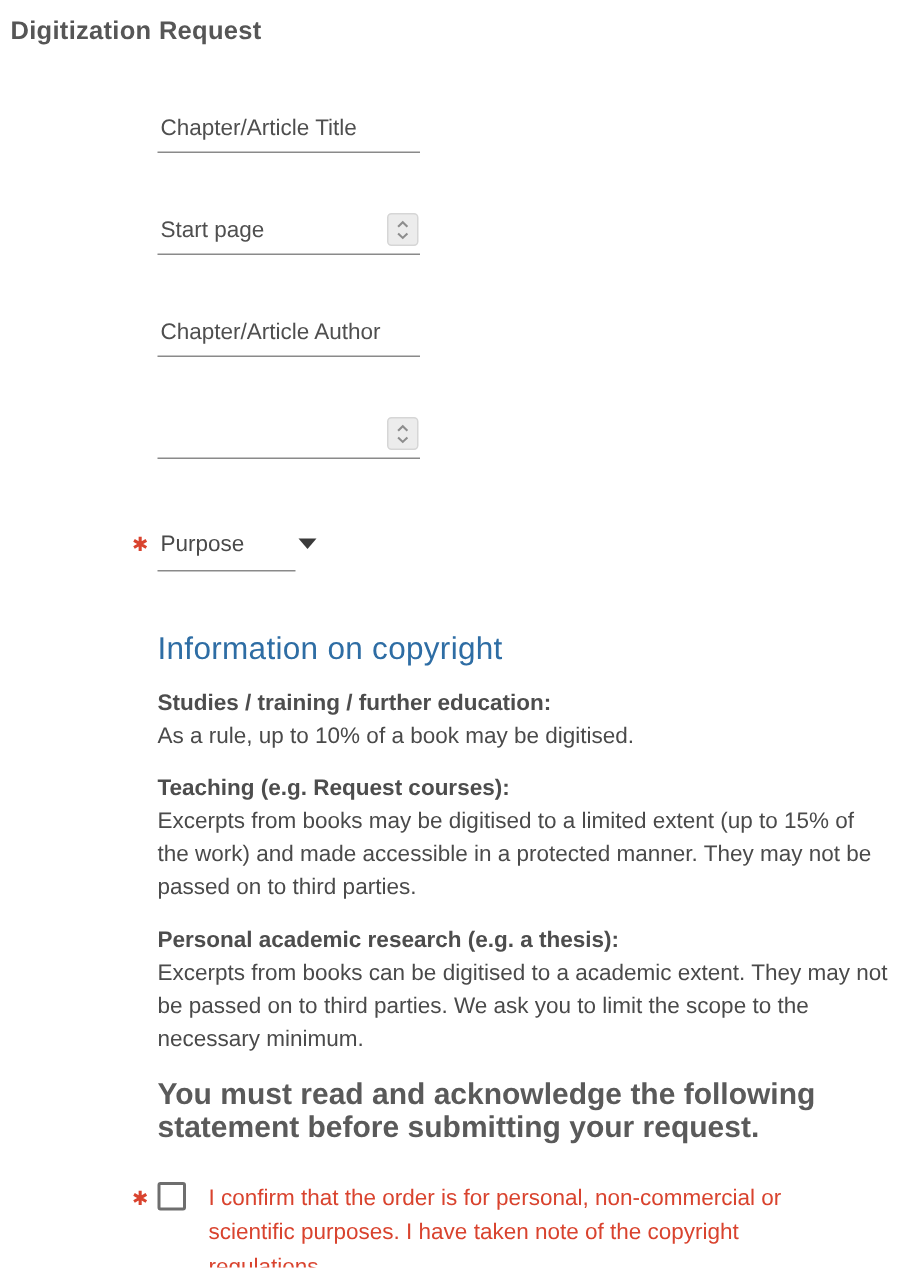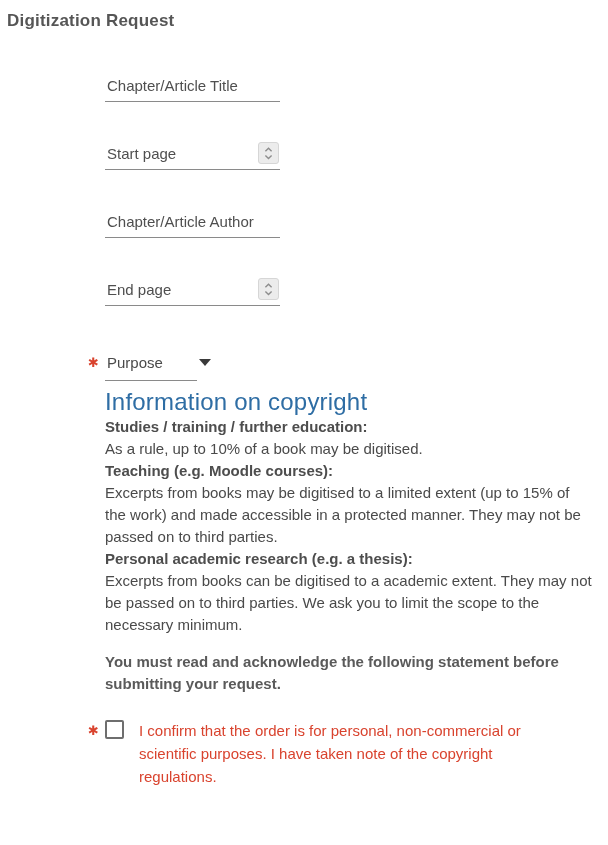--- a/index.html
+++ b/index.html
@@ -80,42 +80,42 @@
     position: absolute;
     right: -14px;
     top: 7px;
     width: 0; height: 0;
     border-left: 6px solid transparent;
     border-right: 6px solid transparent;
     border-top: 7px solid #3a3a3a;
   }
   
   .copyright-heading {
-    margin-top: 7px;
-    font-size: 24px;
+    margin-top: 40px;
+    font-size: 21px;
     font-weight: 400;
     color: #2e6da4;
     letter-spacing: .2px;
   }
-  .section { }
+  .section { margin-top: 13px; }
   .section-title {
     font-size: 15px;
     font-weight: 700;
     color: #4d4d4d;
     line-height: 22px;
   }
   .section-body {
     font-size: 15px;
     color: #4a4a4a;
     line-height: 22px;
     width: 488px;
   }
   .notice {
     margin-top: 15px;
-    font-size: 15px;
+    font-size: 20px;
     font-weight: 700;
     color: #5a5a5a;
     line-height: 22px;
     width: 470px;
   }
   
   .confirm-row {
     position: relative;
     margin-top: 24px;
     display: flex;
@@ -166,21 +166,20 @@
         <polyline points="2.4,9.6 5.5,12.6 8.6,9.6" fill="none" stroke="#8d8d8d" stroke-width="1.4"></polyline>
       </svg>
     </span>
   </div>
 
   <div class="field">
     <input type="text" placeholder="Chapter/Article Author" style="">
   </div>
 
   <div class="field">
-    <input type="text" placeholder="End page" style="">
     <span class="stepper">
       <svg width="11" height="15" viewBox="0 0 11 15">
         <polyline points="2.4,5.2 5.5,2.2 8.6,5.2" fill="none" stroke="#8d8d8d" stroke-width="1.4"></polyline>
         <polyline points="2.4,9.6 5.5,12.6 8.6,9.6" fill="none" stroke="#8d8d8d" stroke-width="1.4"></polyline>
       </svg>
     </span>
   </div>
 
   <div class="select-field">
     <span class="required-star">✱</span>
@@ -189,21 +188,21 @@
   </div>
 
   <h2 class="copyright-heading">Information on copyright</h2>
 
   <div class="section">
     <p class="section-title">Studies / training / further education:</p>
     <p class="section-body">As a rule, up to 10% of a book may be digitised.</p>
   </div>
 
   <div class="section">
-    <p class="section-title">Teaching (e.g. Moodle courses):</p>
+    <p class="section-title">Teaching (e.g. Request courses):</p>
     <p class="section-body">Excerpts from books may be digitised to a limited extent (up to 15% of the work) and made accessible in a protected manner. They may not be passed on to third parties.</p>
   </div>
 
   <div class="section">
     <p class="section-title">Personal academic research (e.g. a thesis):</p>
     <p class="section-body">Excerpts from books can be digitised to a academic extent. They may not be passed on to third parties. We ask you to limit the scope to the necessary minimum.</p>
   </div>
 
   <p class="notice">You must read and acknowledge the following statement before submitting your request.</p>
 

